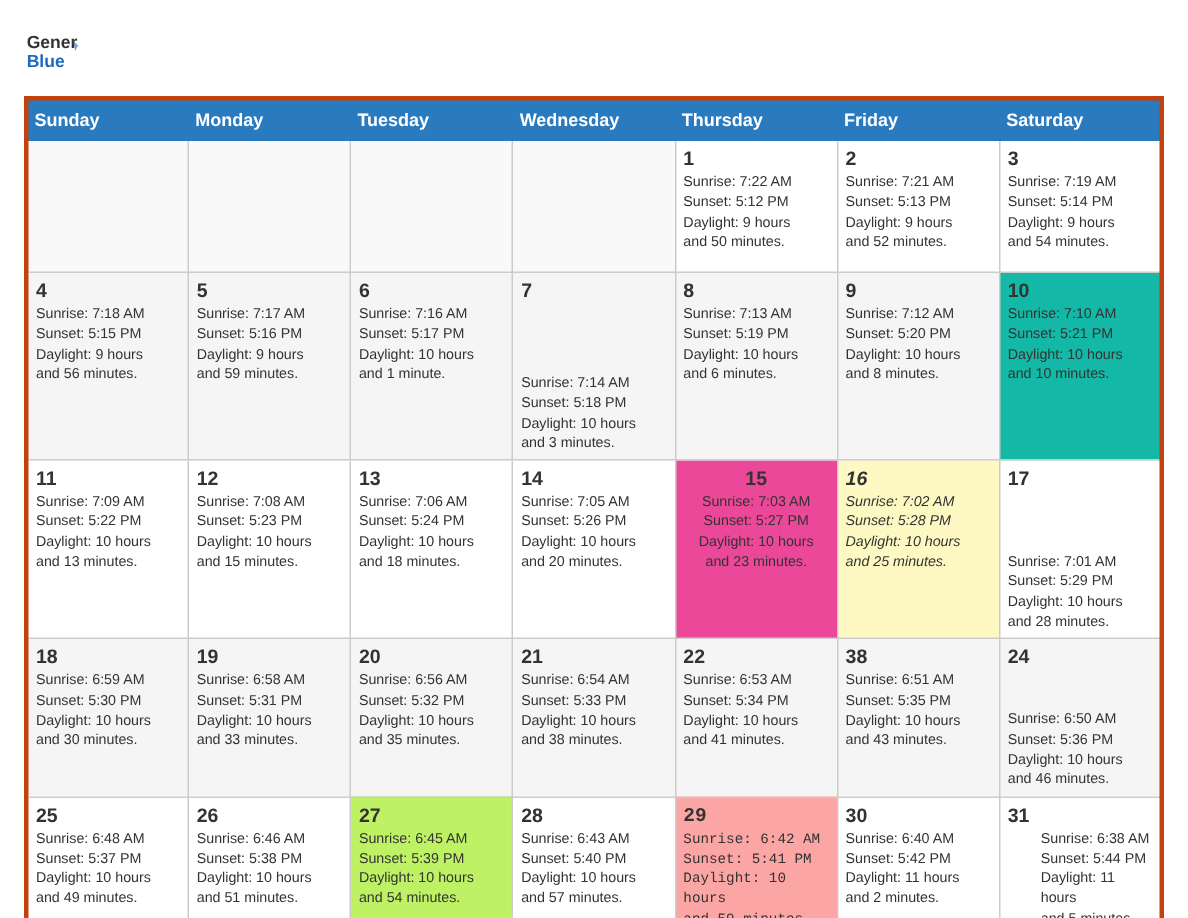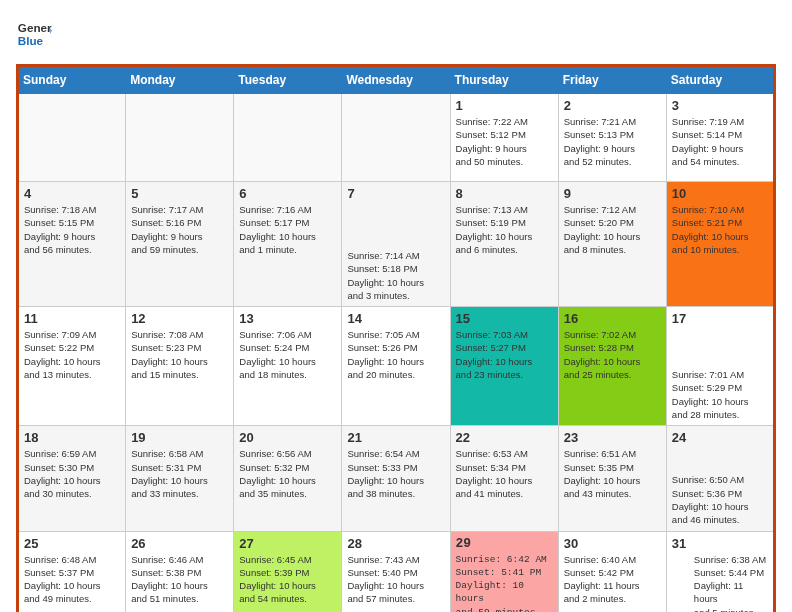--- a/index.html
+++ b/index.html
@@ -182,21 +182,21 @@
 Daylight: 10 hours
 and 6 minutes.</div>
         </td>
         <td style="background: rgb(245, 245, 245);">
           <span class="day-number">9</span>
           <div class="day-info" style="white-space: pre-line;">Sunrise: 7:12 AM
 Sunset: 5:20 PM
 Daylight: 10 hours
 and 8 minutes.</div>
         </td>
-        <td style="background: #f97316;">
+        <td style="background: #14b8a6;">
           <span class="day-number">10</span>
           <div class="day-info" style="white-space: pre-line;">Sunrise: 7:10 AM
 Sunset: 5:21 PM
 Daylight: 10 hours
 and 10 minutes.</div>
         </td>
       </tr>
       <tr class="week-row">
         <td style="background: rgb(255, 255, 255);">
           <span class="day-number">11</span>
@@ -219,28 +219,28 @@
 Daylight: 10 hours
 and 18 minutes.</div>
         </td>
         <td style="background: rgb(255, 255, 255);">
           <span class="day-number">14</span>
           <div class="day-info" style="white-space: pre-line;">Sunrise: 7:05 AM
 Sunset: 5:26 PM
 Daylight: 10 hours
 and 20 minutes.</div>
         </td>
-        <td style="background: #14b8a6;">
+        <td style="background: #ec4899; text-align: center;">
           <span class="day-number">15</span>
           <div class="day-info" style="white-space: pre-line;">Sunrise: 7:03 AM
 Sunset: 5:27 PM
 Daylight: 10 hours
 and 23 minutes.</div>
         </td>
-        <td style="background: #84cc16;">
+        <td style="background: #fef9c3; font-style: italic;">
           <span class="day-number">16</span>
           <div class="day-info" style="white-space: pre-line;">Sunrise: 7:02 AM
 Sunset: 5:28 PM
 Daylight: 10 hours
 and 25 minutes.</div>
         </td>
         <td style="background: rgb(255, 255, 255);">
           <span class="day-number">17</span>
           <div class="day-info" style="white-space: pre-line; margin-top: 42px;">Sunrise: 7:01 AM
 Sunset: 5:29 PM
@@ -278,21 +278,21 @@
 and 38 minutes.</div>
         </td>
         <td style="background: rgb(245, 245, 245);">
           <span class="day-number">22</span>
           <div class="day-info" style="white-space: pre-line;">Sunrise: 6:53 AM
 Sunset: 5:34 PM
 Daylight: 10 hours
 and 41 minutes.</div>
         </td>
         <td style="background: rgb(245, 245, 245);">
-          <span class="day-number">23</span>
+          <span class="day-number">38</span>
           <div class="day-info" style="white-space: pre-line;">Sunrise: 6:51 AM
 Sunset: 5:35 PM
 Daylight: 10 hours
 and 43 minutes.</div>
         </td>
         <td style="background: rgb(245, 245, 245);">
           <span class="day-number">24</span>
           <div class="day-info" style="white-space: pre-line; margin-top: 28px;">Sunrise: 6:50 AM
 Sunset: 5:36 PM
 Daylight: 10 hours
@@ -316,21 +316,21 @@
         </td>
         <td style="background: #bef264;">
           <span class="day-number">27</span>
           <div class="day-info" style="white-space: pre-line;">Sunrise: 6:45 AM
 Sunset: 5:39 PM
 Daylight: 10 hours
 and 54 minutes.</div>
         </td>
         <td style="background: rgb(255, 255, 255);">
           <span class="day-number">28</span>
-          <div class="day-info" style="white-space: pre-line;">Sunrise: 7:43 AM
+          <div class="day-info" style="white-space: pre-line;">Sunrise: 6:43 AM
 Sunset: 5:40 PM
 Daylight: 10 hours
 and 57 minutes.</div>
         </td>
         <td style="background: #fca5a5; font-family: Liberation Mono, monospace;">
           <span class="day-number">29</span>
           <div class="day-info" style="white-space: pre-line;">Sunrise: 6:42 AM
 Sunset: 5:41 PM
 Daylight: 10 hours
 and 59 minutes.</div>

